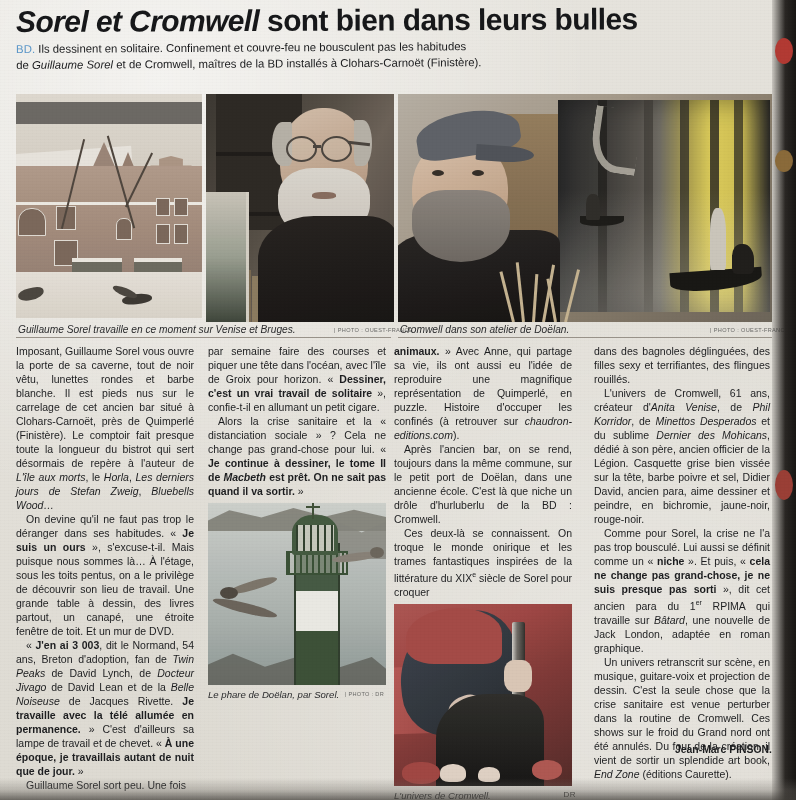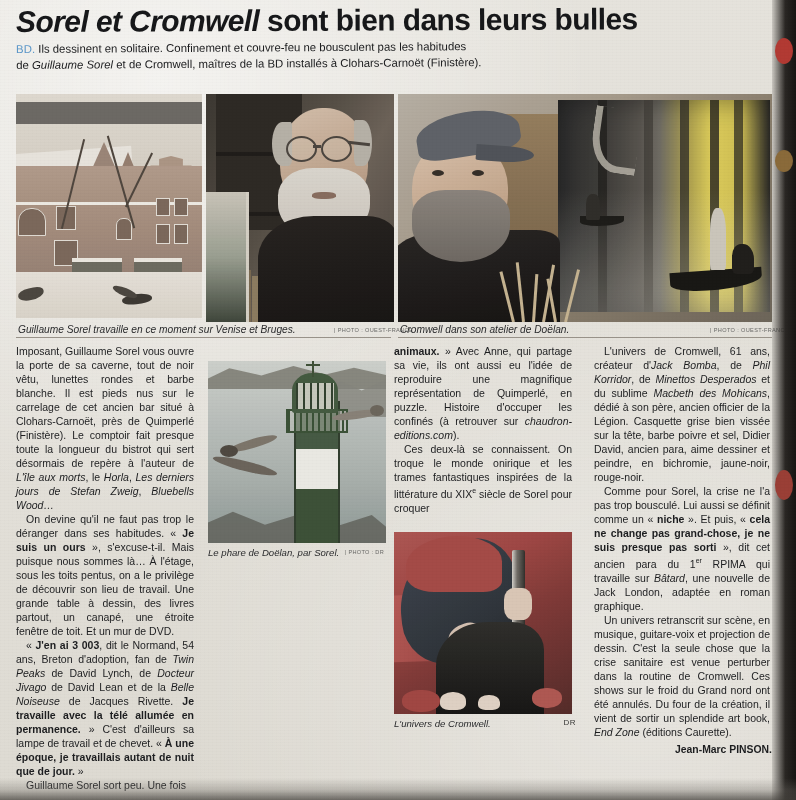--- a/index.html
+++ b/index.html
@@ -199,21 +199,21 @@
   #c2 { left: 192px; }
   #c3 { left: 378px; }
   #c4 { left: 578px; width: 176px; }
 
   .col p { margin: 0; text-indent: 10px; }
   .col p.noind { text-indent: 0; }
   .col b { font-weight: bold; }
   .col i { font-style: italic; }
 
   
-  .infig { position:relative; width:178px; margin: 17px 0 0 0; }
+  .infig { position:relative; width:178px; margin: 5px 0 0 0; }
   .infig .img { width:178px; height:182px; overflow:hidden; position:relative; filter:saturate(.8) contrast(.95);}
   .infig .cap2 { font-size:9.6px; font-style:italic; color:#2a2b2d; margin-top:3px; white-space:nowrap;}
   .infig .cr2 { font-size:5.6px; letter-spacing:.3px; color:#6a6a68; text-transform:uppercase;}
 
   
   .lh .sea   { position:absolute; inset:0; background:linear-gradient(180deg,#cfd3cd 0%,#b9c0bb 35%,#a9b2ad 65%,#8d9a96 100%); }
   .lh .rockT { position:absolute; left:0; top:2px; width:178px; height:26px; background:#7d7b6f; clip-path:polygon(0 60%,12% 20%,30% 48%,48% 12%,66% 44%,82% 18%,100% 46%,100% 100%,0 100%); opacity:.85;}
   .lh .rockR { position:absolute; right:0; top:16px; width:64px; height:40px; background:#86857a; clip-path:polygon(18% 100%,0 40%,30% 10%,62% 34%,100% 6%,100% 100%); opacity:.8;}
   .lh .tower { position:absolute; left:86px; top:40px; width:42px; bottom:0;
       background:linear-gradient(180deg,#3f5a3c 0%,#3f5a3c 34%,#efeee6 34%,#efeee6 62%,#36502f 62%,#36502f 100%);
@@ -363,20 +363,22 @@
     <div id="cols">
 
       <div class="col" id="c1">
           <p class="noind">Imposant, Guillaume Sorel vous ouvre la porte de sa caverne, tout de noir vêtu, lunettes rondes et barbe blanche. Il est pieds nus sur le carrelage de cet ancien bar situé à Clohars-Carnoët, près de Quimperlé (Finistère). Le comptoir fait presque toute la longueur du bistrot qui sert désormais de repère à l'auteur de <i>L'île aux morts</i>, le <i>Horla</i>, <i>Les derniers jours de Stefan Zweig</i>, <i>Bluebells Wood…</i></p>
           <p>On devine qu'il ne faut pas trop le déranger dans ses habitudes. « <b>Je suis un ours</b> », s'excuse-t-il. Mais puisque nous sommes là… À l'étage, sous les toits pentus, on a le privilège de découvrir son lieu de travail. Une grande table à dessin, des livres partout, un canapé, une étroite fenêtre de toit. Et un mur de DVD.</p>
           <p>« <b>J'en ai 3 003</b>, dit le Normand, 54 ans, Breton d'adoption, fan de <i>Twin Peaks</i> de David Lynch, de <i>Docteur Jivago</i> de David Lean et de la <i>Belle Noiseuse</i> de Jacques Rivette. <b>Je travaille avec la télé allumée en permanence.</b> » C'est d'ailleurs sa lampe de travail et de chevet. « <b>À une époque, je travaillais autant de nuit que de jour.</b> »</p>
           <p>Guillaume Sorel sort peu. Une fois</p>
         </div>
 
       <div class="col" id="c2">
+        <p class="noind">par semaine faire des courses et piquer une tête dans l'océan, avec l'île de Groix pour horizon. « <b>Dessiner, c'est un vrai travail de solitaire</b> », confie-t-il en allumant un petit cigare.</p>
+          <p>Alors la crise sanitaire et la « distanciation sociale » ? Cela ne change pas grand-chose pour lui. « <b>Je continue à dessiner, le tome II de </b><b><i>Macbeth</i></b><b> est prêt. On ne sait pas quand il va sortir.</b> »</p>
           <div class="infig">
           <div class="img lh">
             <div class="sea"></div>
             <div class="rockT"></div>
             <div class="rockR"></div>
             <div class="foam"></div>
             <div class="tower"></div>
             <div class="gal"></div>
             <div class="lantern"></div>
             <div class="cage"></div>
@@ -391,20 +393,21 @@
               <i style="position:absolute;right:0;top:0;width:14px;height:11px;border-radius:50%;background:#6c6458;"></i>
             </div>
           </div>
           <div class="cap2">Le phare de Doëlan, par Sorel.</div>
           <div class="cr2" style="position:absolute;right:2px;bottom:1px;">| Photo : DR</div>
         </div>
       </div>
 
       <div class="col" id="c3">
         <p class="noind"><b>animaux.</b> » Avec Anne, qui partage sa vie, ils ont aussi eu l'idée de reproduire une magnifique représentation de Quimperlé, en puzzle. Histoire d'occuper les confinés (à retrouver sur <i>chaudron-editions.com</i>).</p>
+          <p>Après l'ancien bar, on se rend, toujours dans la même commune, sur le petit port de Doëlan, dans une ancienne école. C'est là que niche un drôle d'hurluberlu de la BD : Cromwell.</p>
           <p>Ces deux-là se connaissent. On troque le monde onirique et les trames fantastiques inspirées de la littérature du XIX<sup style="font-size: 7px;">e</sup> siècle de Sorel pour croquer</p>
           <div class="infig">
           <div class="img cu">
             <div class="bg2"></div>
             <div class="flag"></div>
             <div class="cloak"></div>
             <div class="hood"></div>
             <div class="hand"></div>
             <div class="gun"></div>
             <div class="fist"></div>
@@ -413,21 +416,22 @@
             <div class="skull" style="left:84px;width:22px;height:15px;"></div>
             <div class="red1"></div>
             <div class="red2"></div>
           </div>
           <div class="cap2">L'univers de Cromwell.</div>
           <div class="cr2" style="position:absolute;right:-4px;bottom:1px;font-size:8px;letter-spacing:.5px;color:#3a3a38;">DR</div>
         </div>
       </div>
 
       <div class="col" id="c4">
-          <p>L'univers de Cromwell, 61 ans, créateur d'<i>Jack Bomba</i>, de <i>Phil Korridor</i>, de <i>Minettos Desperados</i> et du sublime <i>Macbeth des Mohicans</i>, dédié à son père, ancien officier de la Légion. Casquette grise bien vissée sur la tête, barbe poivre et sel, Didier David, ancien para, aime dessiner et peindre, en bichromie, jaune-noir, rouge-noir.</p>
+          <p class="noind">dans des bagnoles déglinguées, des filles sexy et terrifiantes, des flingues rouillés.</p>
+          <p>L'univers de Cromwell, 61 ans, créateur d'<i>Anita Venise</i>, de <i>Phil Korridor</i>, de <i>Minettos Desperados</i> et du sublime <i>Dernier des Mohicans</i>, dédié à son père, ancien officier de la Légion. Casquette grise bien vissée sur la tête, barbe poivre et sel, Didier David, ancien para, aime dessiner et peindre, en bichromie, jaune-noir, rouge-noir.</p>
           <p>Comme pour Sorel, la crise ne l'a pas trop bousculé. Lui aussi se définit comme un « <b>niche</b> ». Et puis, « <b>cela ne change pas grand-chose, je ne suis presque pas sorti</b> », dit cet ancien para du 1<sup style="font-size: 7px;">er</sup> RPIMA qui travaille sur <i>Bâtard</i>, une nouvelle de Jack London, adaptée en roman graphique.</p>
           <p>Un univers retranscrit sur scène, en musique, guitare-voix et projection de dessin. C'est la seule chose que la crise sanitaire est venue perturber dans la routine de Cromwell. Ces shows sur le froid du Grand nord ont été annulés. Du four de la création, il vient de sortir un splendide art book, <i>End Zone</i> (éditions Caurette).</p>
         </div>
 
       <div class="byline">Jean-Marc PINSON.</div>
     </div>
 
   </div>
 
   <div id="rightedge">

